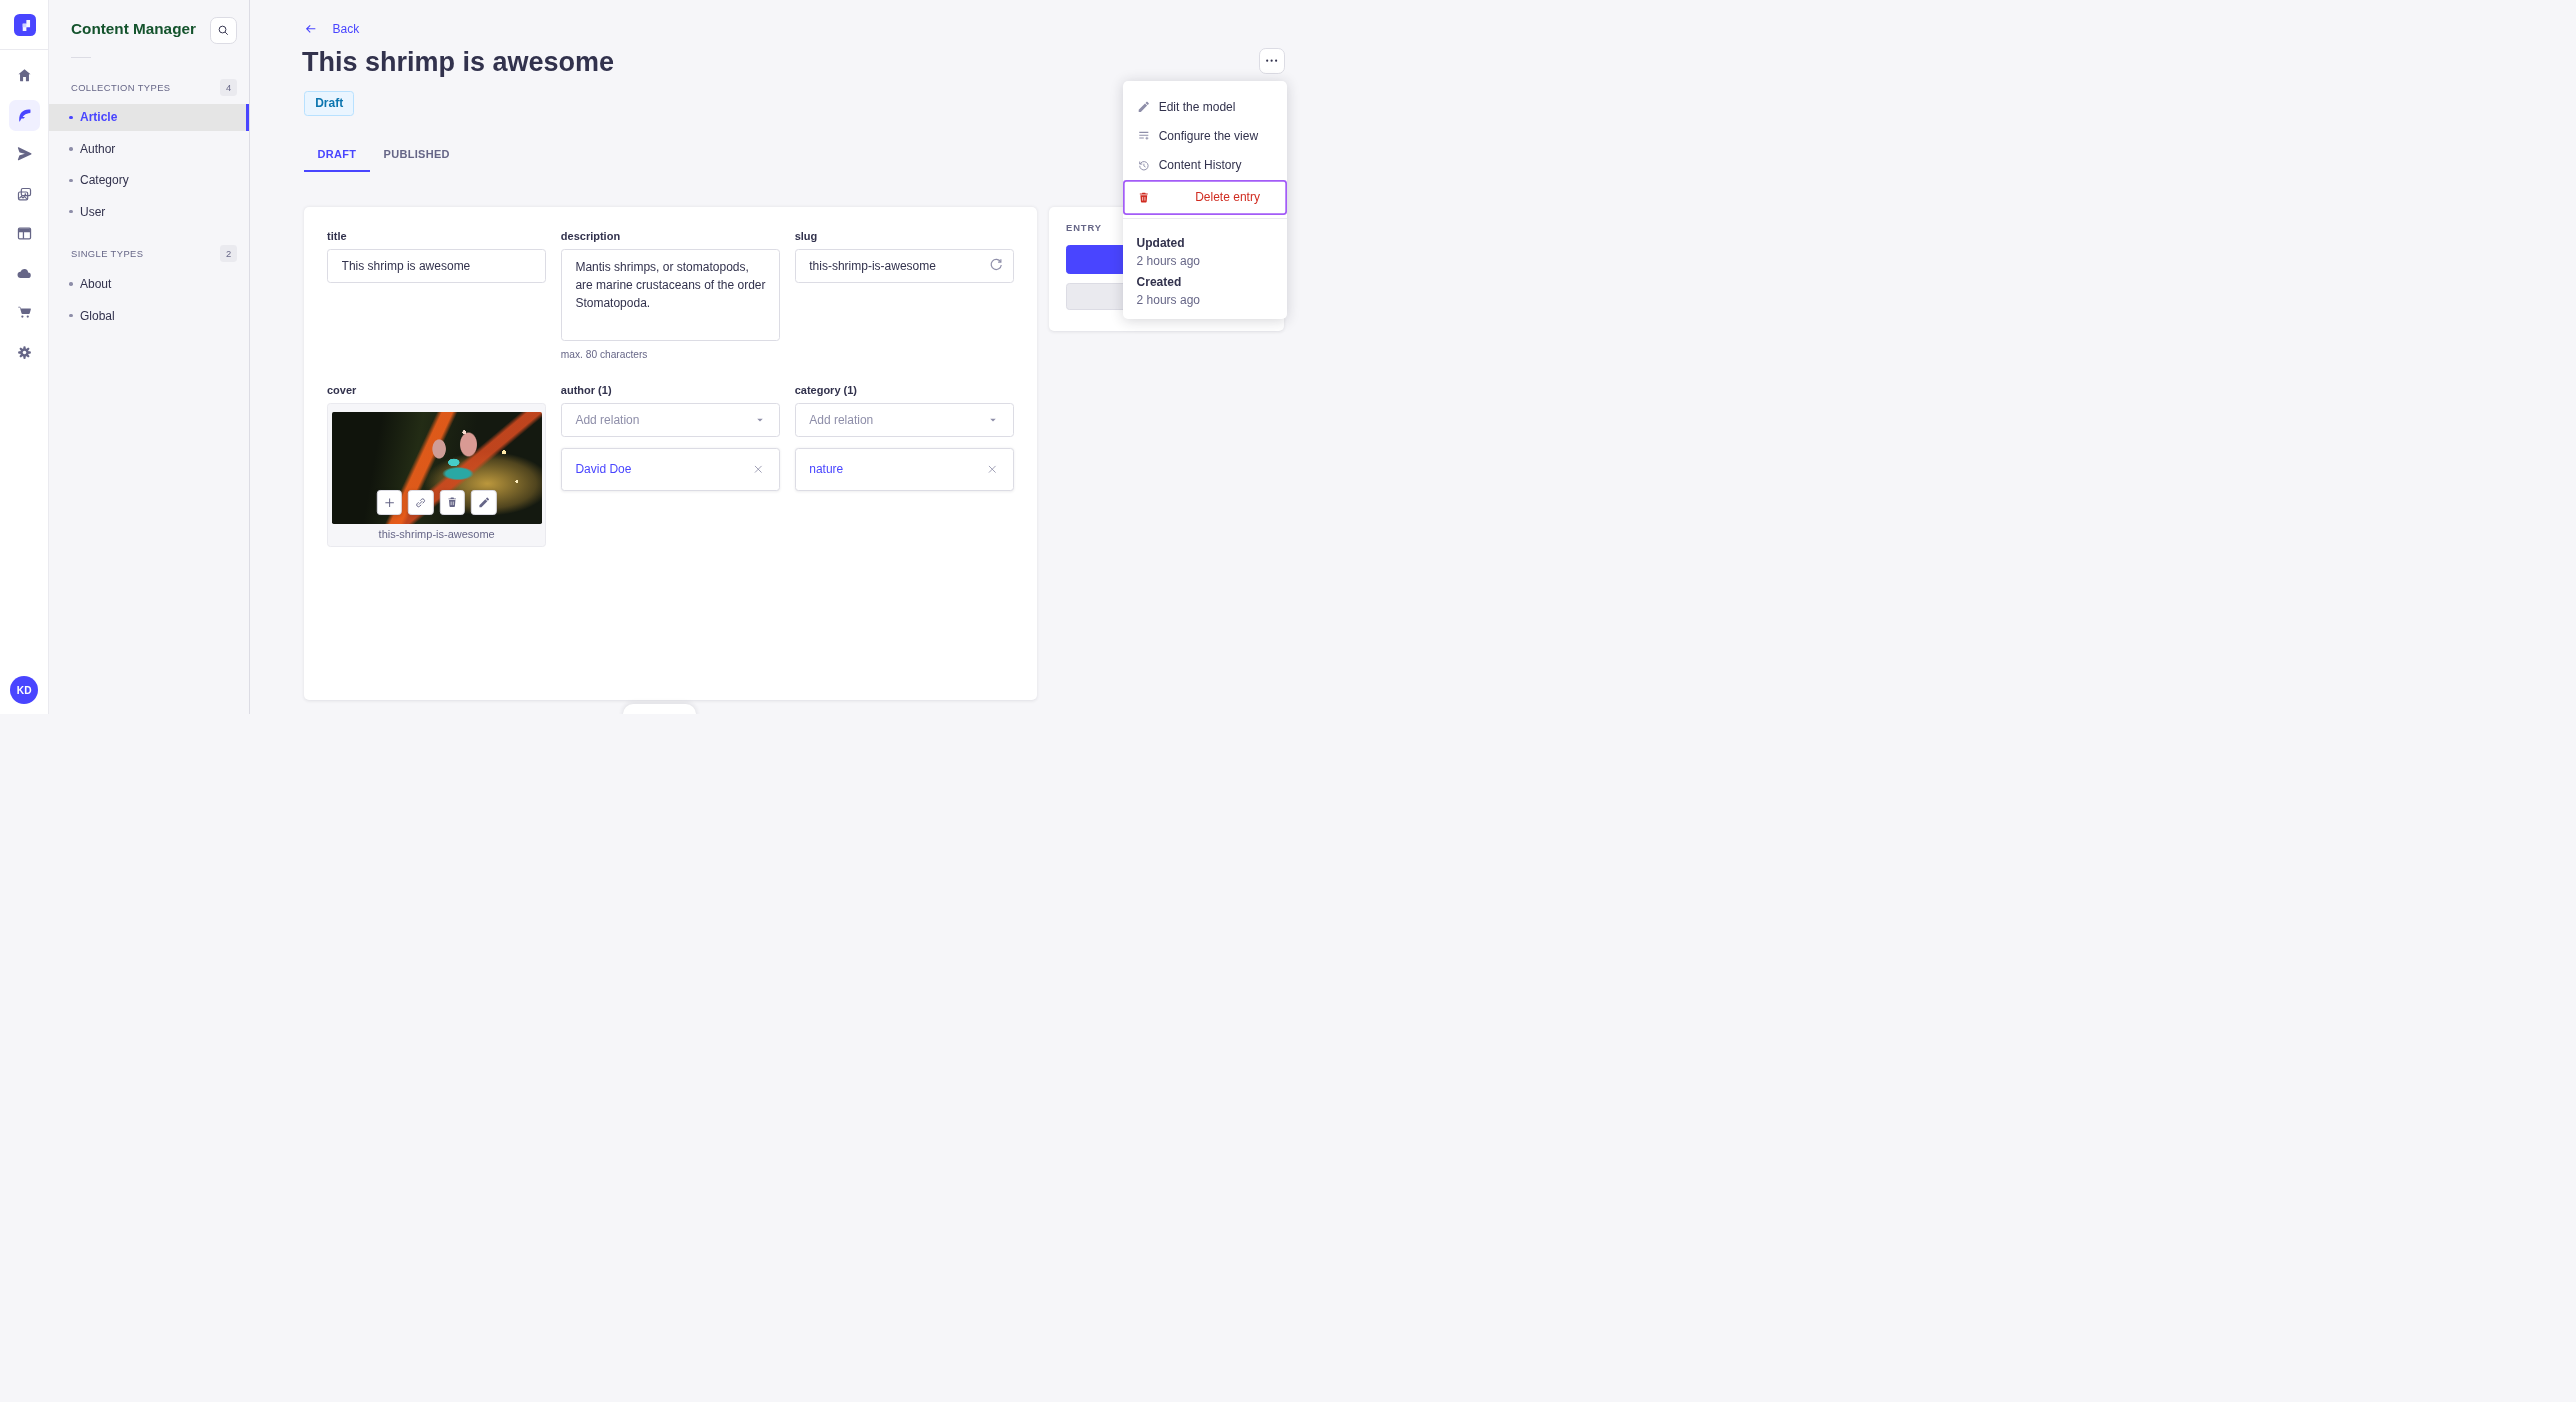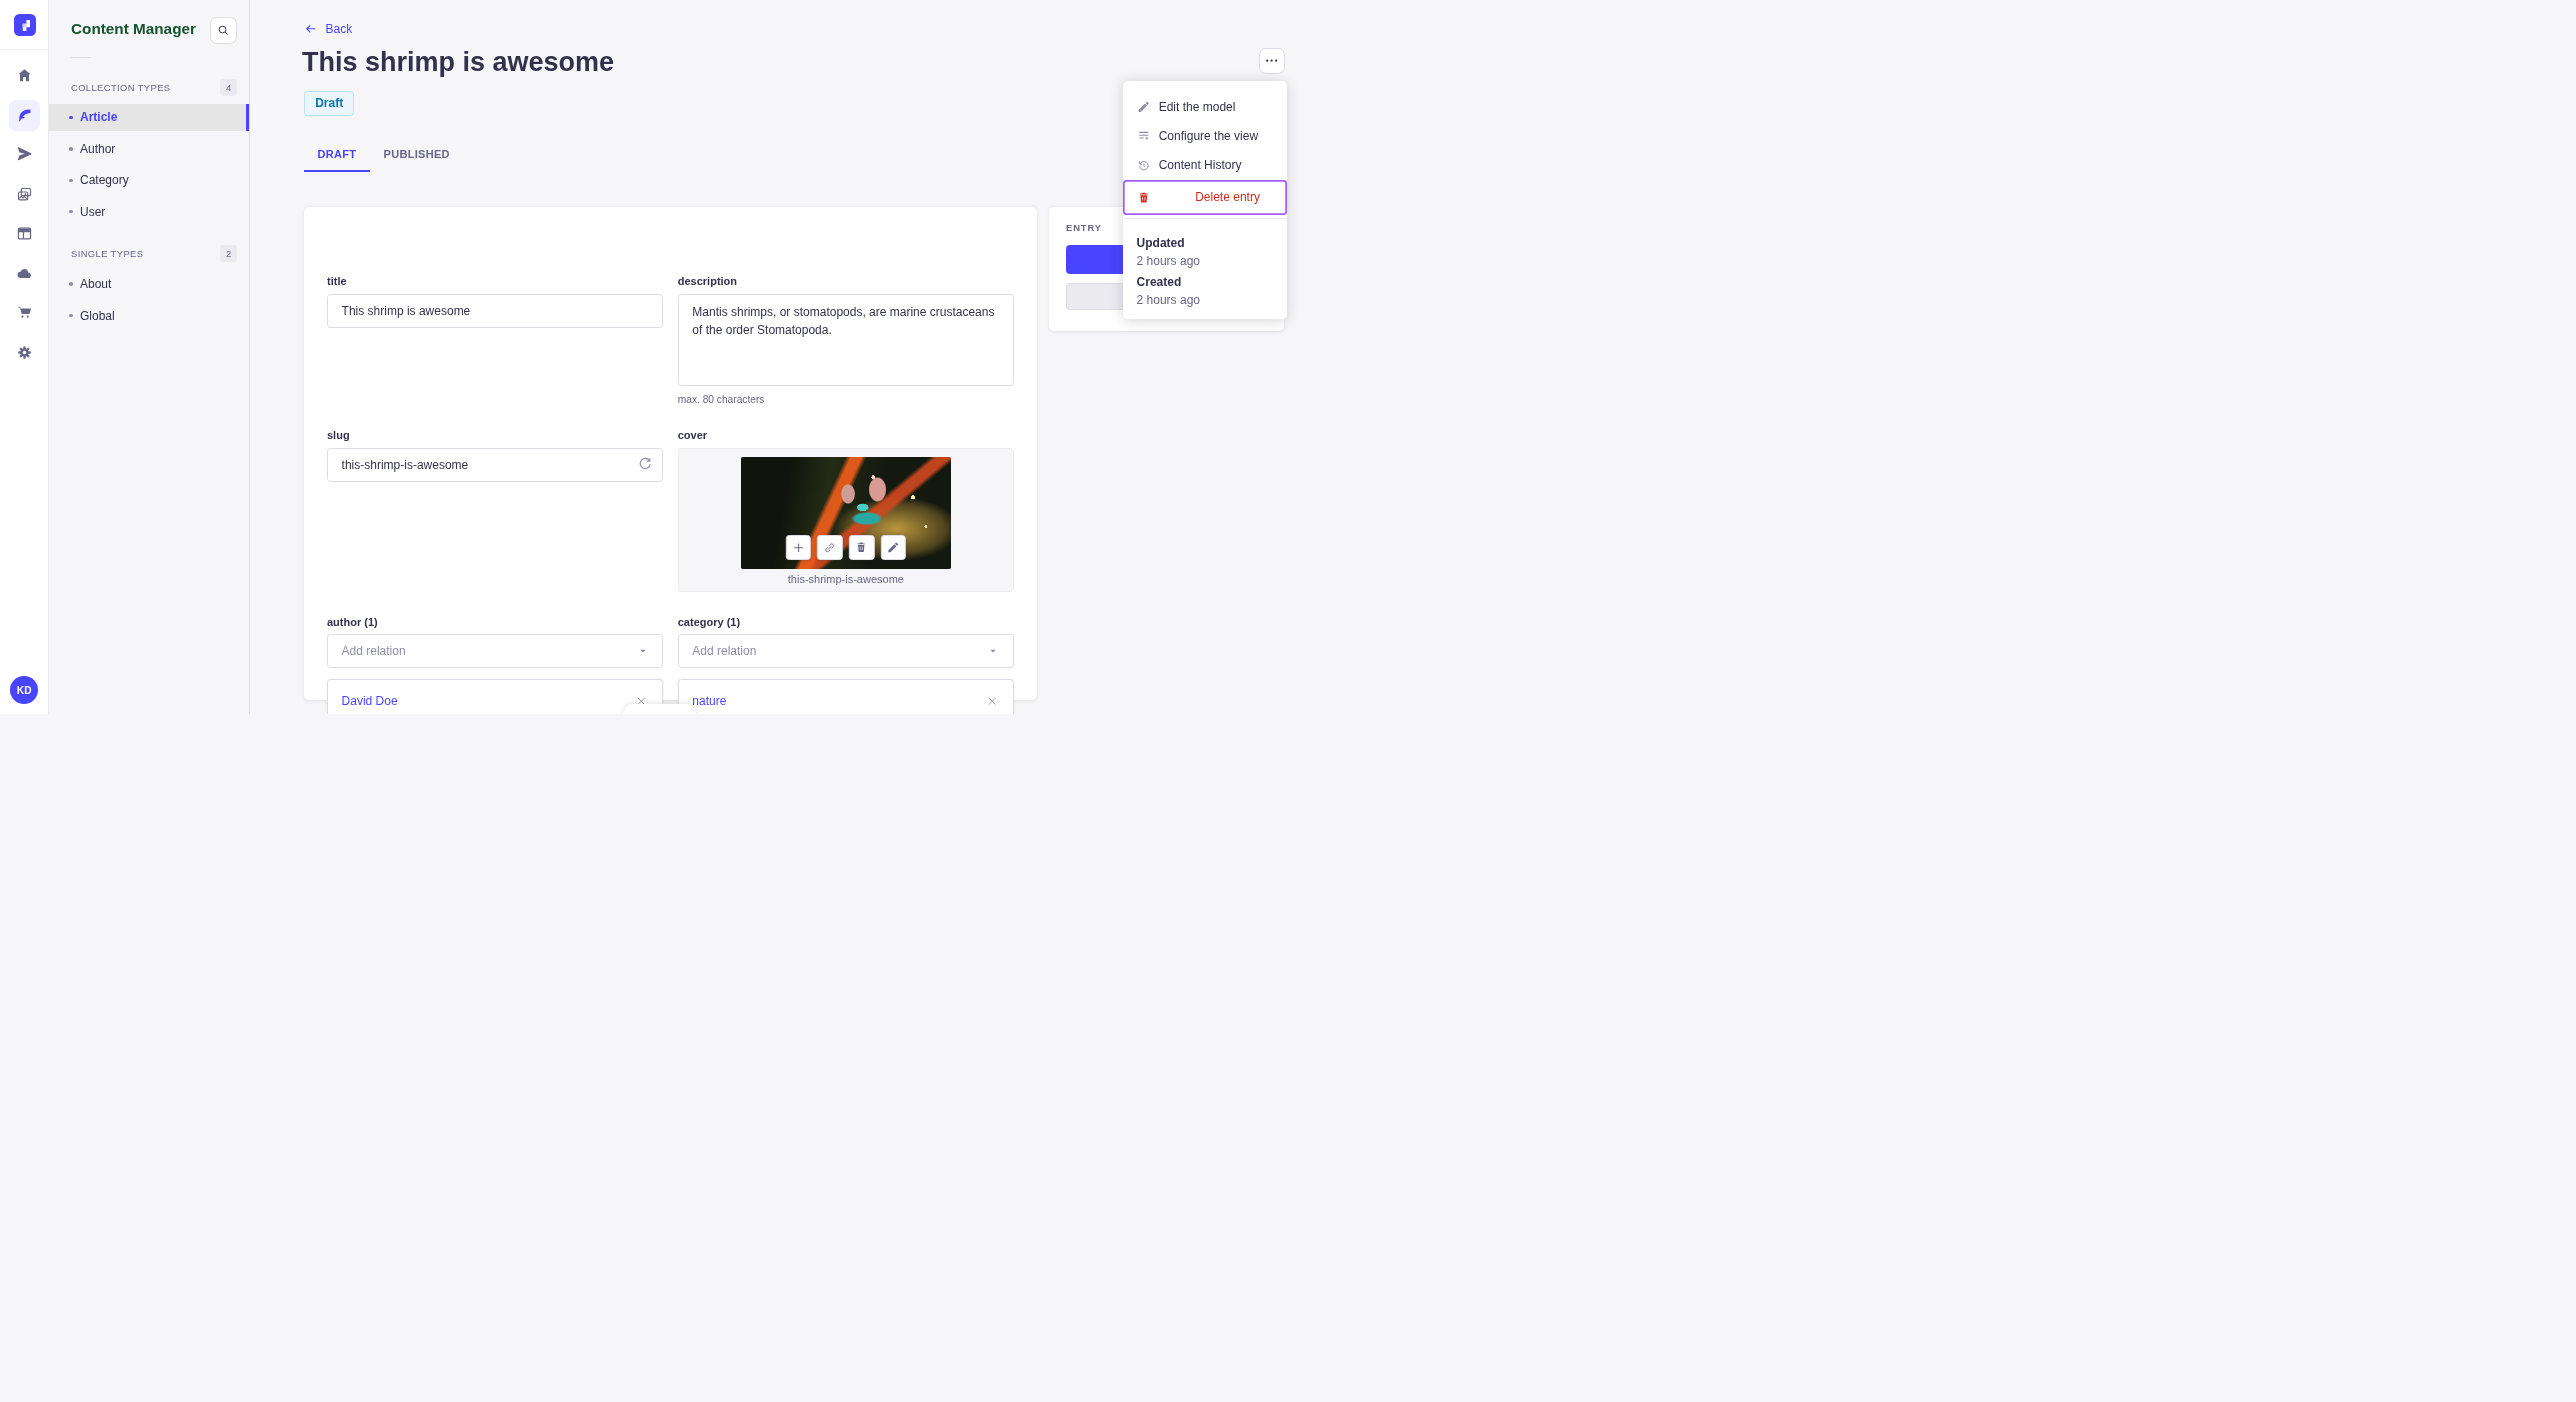--- a/index.html
+++ b/index.html
@@ -26,33 +26,33 @@
   .section-label { font-size:9.4px; font-weight:normal; letter-spacing:0.4px; color:#666687; }
   .section-count { min-width:17px; height:17px; padding:0 4.3px; background:#eaeaef; border-radius:3.4px; font-size:9.4px; color:#666687; display:flex; align-items:center; justify-content:center; }
   .subnav-list { list-style:none; margin:3.4px 0 15.3px 0; }
   .subnav-item { position:relative; display:flex; align-items:center; height:26.4px; padding-left:31px; font-size:12px; color:#32324d; cursor:pointer; margin-bottom:5.1px; }
   .subnav-item .dot { position:absolute; left:20.4px; width:3.4px; height:3.4px; border-radius:50%; background:#8e8ea9; }
   .subnav-item.active { background:#e5e5e5; color:#4945ff; font-weight:bold; }
   .subnav-item.active .dot { background:#4945ff; }
   .subnav-item.active::after { content:""; position:absolute; right:0; top:0; bottom:0; width:2.6px; background:#4945ff; }
 
   
-  .back-link { position:absolute; left:304px; top:22px; display:flex; align-items:center; gap:8px; color:#4945ff; font-size:12px; cursor:pointer; z-index:2; }
+  .back-link { position:absolute; left:304px; top:22px; display:flex; align-items:center; gap:15px; color:#4945ff; font-size:12px; cursor:pointer; z-index:2; }
   .page-title { position:absolute; left:302px; top:47px; font-size:27px; font-weight:bold; color:#32324d; z-index:2; }
   .status-badge { position:absolute; left:304px; top:91px; padding:4.3px 10.2px; background:#eaf5ff; border:0.9px solid #b8e1ff; border-radius:3.4px; color:#0c75af; font-size:12px; font-weight:bold; z-index:2; }
   .more-btn { position:absolute; left:1259px; top:48px; width:25.6px; height:25.6px; background:#fff; border:0.9px solid #dcdce4; border-radius:6.8px; display:flex; align-items:center; justify-content:center; cursor:pointer; z-index:6; }
 
   .tabs { position:absolute; left:304px; top:141px; display:flex; z-index:2; }
   .tab { padding:6.8px 13.6px 12px 13.6px; font-size:11px; font-weight:bold; letter-spacing:0.3px; color:#666687; cursor:pointer; position:relative; }
   .tab.active { color:#4945ff; }
   .tab.active::after { content:""; position:absolute; left:0; right:0; bottom:0; height:1.7px; background:#4945ff; }
 
   
   .form-card { position:absolute; left:304px; top:207px; width:733px; height:493px; background:#fff; border-radius:5.1px; box-shadow:0 0.9px 3.4px rgba(33,33,52,.1); padding:23px; z-index:1; }
-  .form-grid { display:grid; grid-template-columns:1fr 1fr; column-gap:14.5px; row-gap:24px;margin-top:45px; }
+  .form-grid { display:grid; grid-template-columns:1fr 1fr 1fr; column-gap:14.5px; row-gap:24px; }
   .field-label { display:block; font-size:11px; font-weight:bold; color:#32324d; margin-bottom:6.8px; }
   .text-input { width:100%; height:34px; border:0.9px solid #dcdce4; border-radius:3.4px; background:#fff; padding:0 13.6px; font-size:12px; color:#32324d; font-family:"Liberation Sans", sans-serif; outline:none; }
   .textarea { width:100%; height:92px; border:0.9px solid #dcdce4; border-radius:3.4px; background:#fff; padding:8.5px 13.6px; font-size:12px; line-height:18px; color:#32324d; font-family:"Liberation Sans", sans-serif; resize:none; outline:none; }
   .helper { margin-top:5.1px; font-size:10.2px; color:#666687; }
   .slug-wrap { position:relative; }
   .slug-wrap .refresh { position:absolute; right:10.2px; top:8.5px; cursor:pointer; }
 
   .cover-box { position:relative; width:100%; height:144px; background:#f6f6f9; border:0.9px solid #eaeaef; border-radius:3.4px; }
   .cover-img { position:absolute; left:50%; top:8.5px; transform:translateX(-50%); width:210px; height:112px; border-radius:1.7px;
     background:

